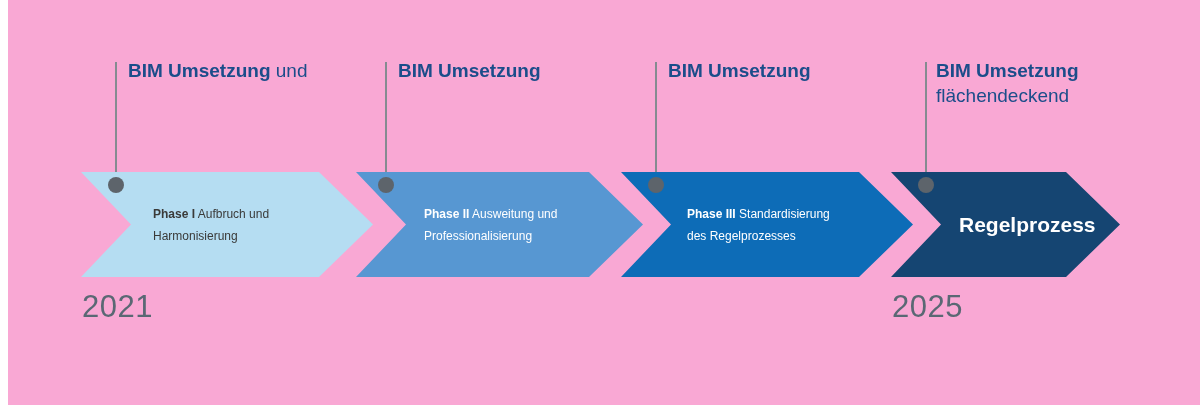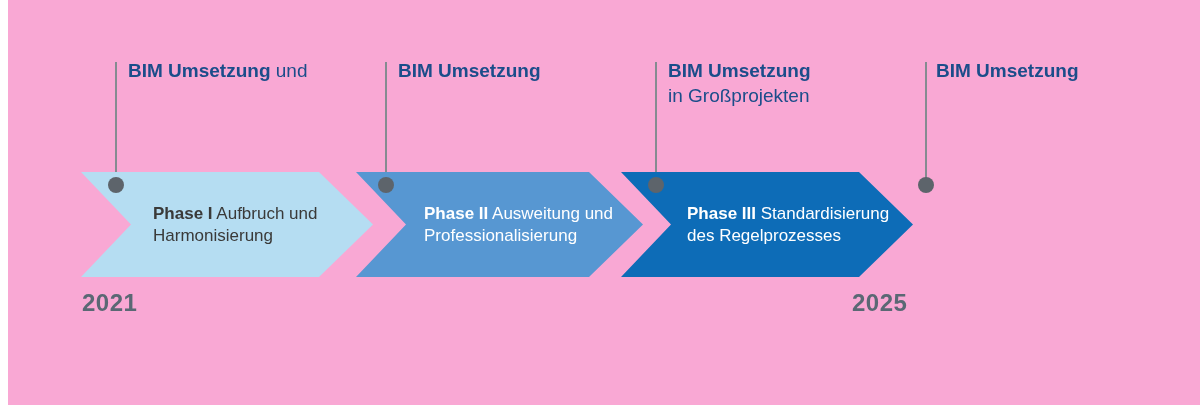--- a/index.html
+++ b/index.html
@@ -44,37 +44,37 @@
   .arrow {
     position: absolute;
     top: 172px;
     height: 105px;
     display: flex;
     align-items: center;
     clip-path: polygon(0 0, calc(100% - 54px) 0, 100% 50%, calc(100% - 54px) 100%, 0 100%, 50px 50%);
     z-index: 1;
   }
   .arrow-label {
-    font-size: 17px;
+    font-size: 12px;
     line-height: 22px;
     white-space: nowrap;
   }
   .arrow-label .seg-b { font-weight: 700; }
   .arrow-label-large {
     font-size: 21px;
     line-height: 26px;
     font-weight: 700;
   }
 
   
   .year {
     position: absolute;
     top: 289px;
-    font-size: 24px;
-    font-weight: 700;
+    font-size: 31px;
+    font-weight: 400;
     letter-spacing: 0.5px;
   }
 </style>
 </head>
 <body>
 
 <div class="canvas">
 
   <div class="marker-line" style="left: 107px; background-color: rgb(133, 139, 145);"></div>
   <div class="marker-line" style="left: 377px; background-color: rgb(133, 139, 145);"></div>
@@ -89,25 +89,25 @@
   <div class="annotation" style="left: 120px; color: rgb(27, 77, 138);">
     <div><span class="seg-b">BIM Umsetzung</span><span> und</span></div>
   </div>
 
   <div class="annotation" style="left: 390px; color: rgb(27, 77, 138);">
     <div><span class="seg-b">BIM Umsetzung</span></div>
   </div>
 
   <div class="annotation" style="left: 660px; color: rgb(27, 77, 138);">
     <div><span class="seg-b">BIM Umsetzung</span></div>
-    <div><span>in Großprojekten</span></div>
   </div>
 
   <div class="annotation" style="left: 928px; color: rgb(27, 77, 138);">
     <div><span class="seg-b">BIM Umsetzung</span></div>
+    <div><span>flächendeckend</span></div>
   </div>
 
   <div class="arrow" style="left: 73px; width: 292px; background-color: rgb(181, 221, 242);">
     <div class="arrow-label" style="padding-left: 72px; color: rgb(58, 58, 57);">
       <div><span class="seg-b">Phase I</span><span> Aufbruch und</span></div>
       <div><span>Harmonisierung</span></div>
     </div>
   </div>
 
   <div class="arrow" style="left: 348px; width: 287px; background-color: rgb(87, 151, 210);">
@@ -117,17 +117,22 @@
     </div>
   </div>
 
   <div class="arrow" style="left: 613px; width: 292px; background-color: rgb(13, 108, 183);">
     <div class="arrow-label" style="padding-left: 66px; color: rgb(255, 255, 255);">
       <div><span class="seg-b">Phase III</span><span> Standardisierung</span></div>
       <div><span>des Regelprozesses</span></div>
     </div>
   </div>
 
+  <div class="arrow" style="left: 883px; width: 229px; background-color: rgb(21, 69, 114);">
+    <div class="arrow-label arrow-label-large" style="padding-left: 68px; color: rgb(255, 255, 255);">
+      <div><span>Regelprozess</span></div>
+    </div>
+  </div>
 
   <div class="year" style="left: 74px; color: rgb(90, 104, 116);">2021</div>
-  <div class="year" style="left: 844px; color: rgb(90, 104, 116);">2025</div>
+  <div class="year" style="left: 884px; color: rgb(90, 104, 116);">2025</div>
 
 </div>
 
 </body></html>

